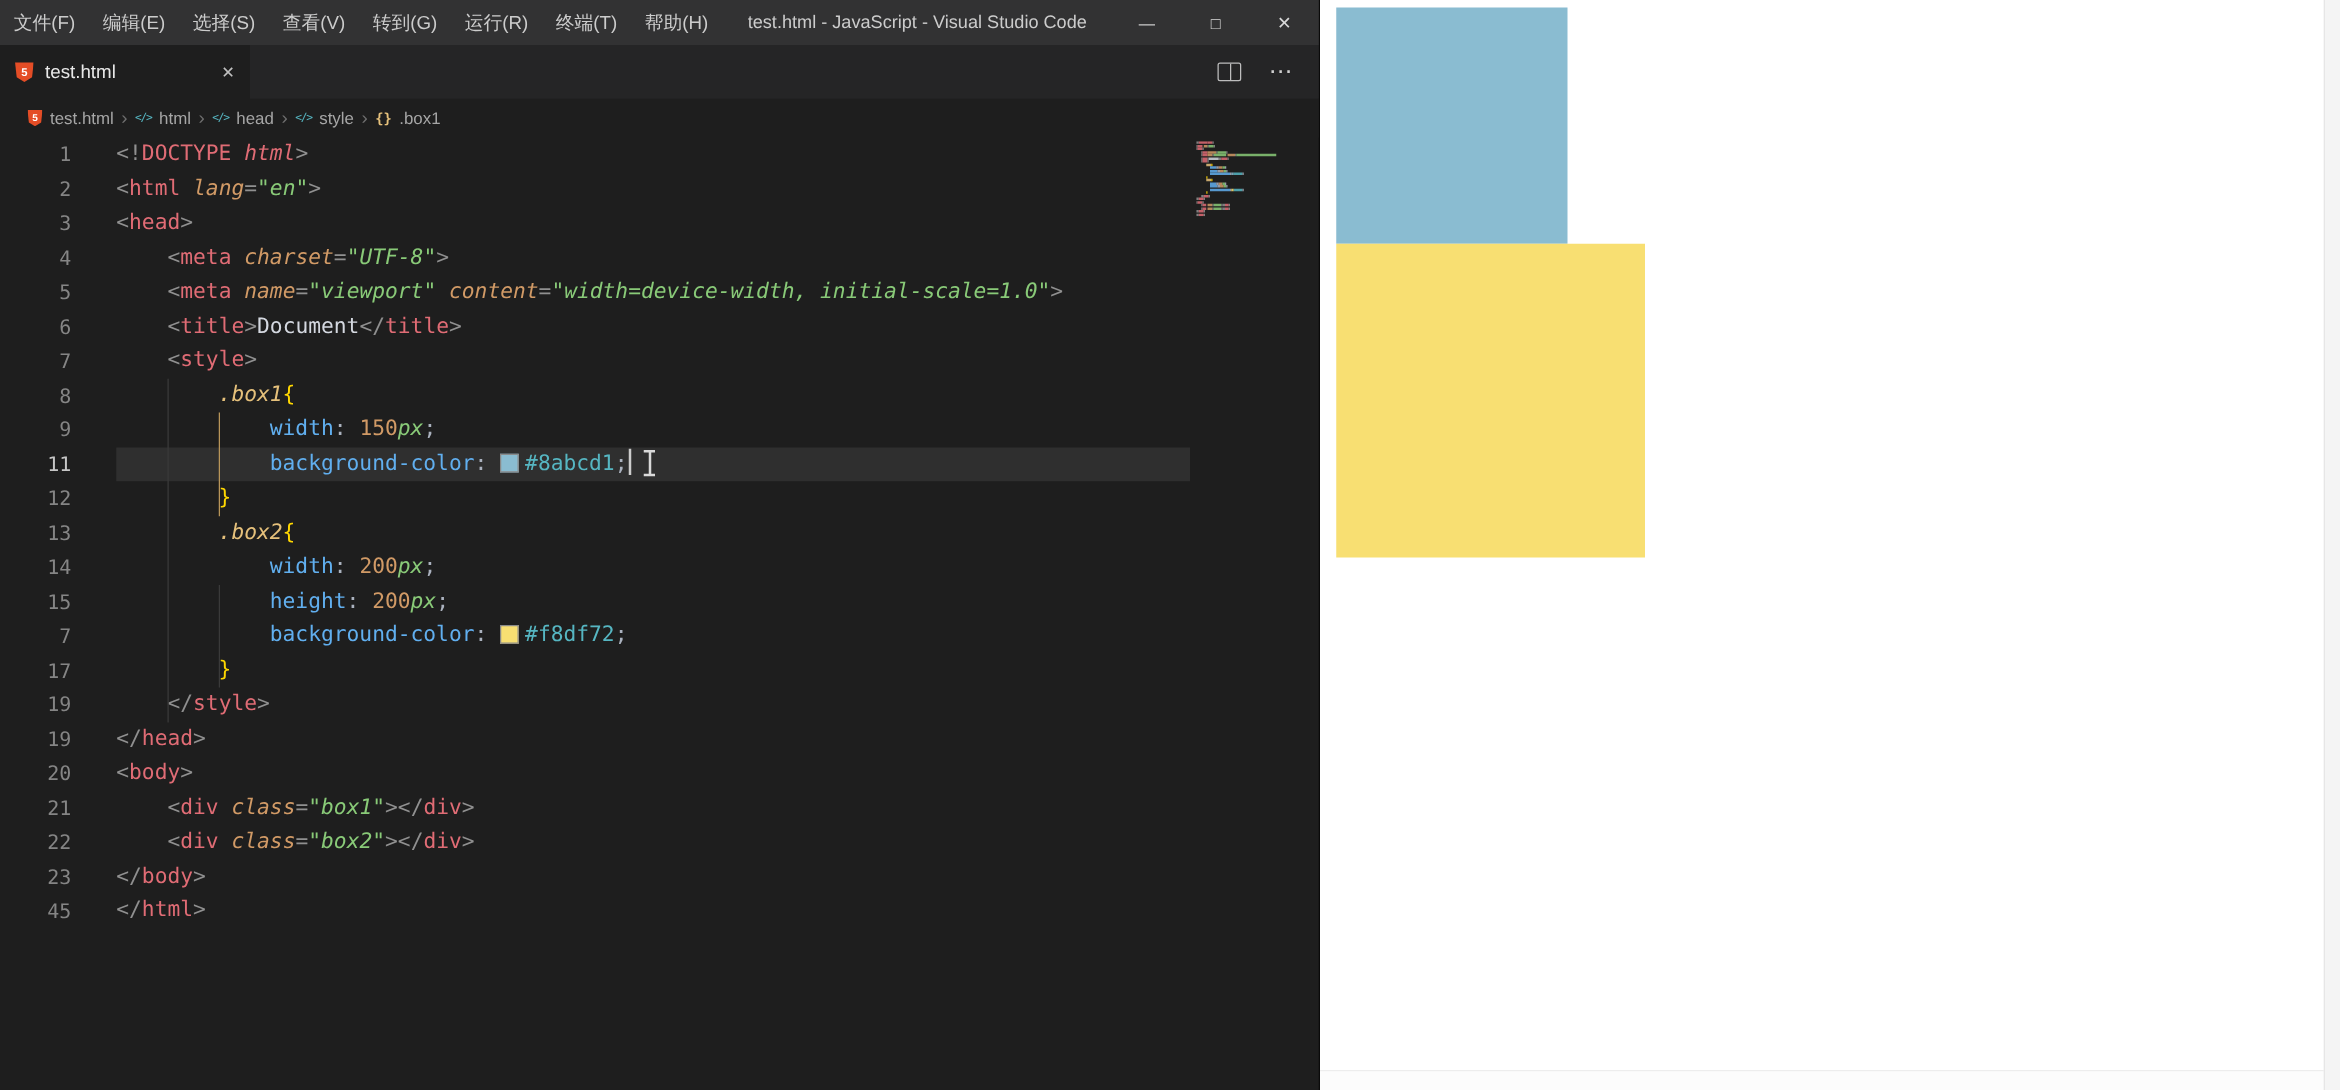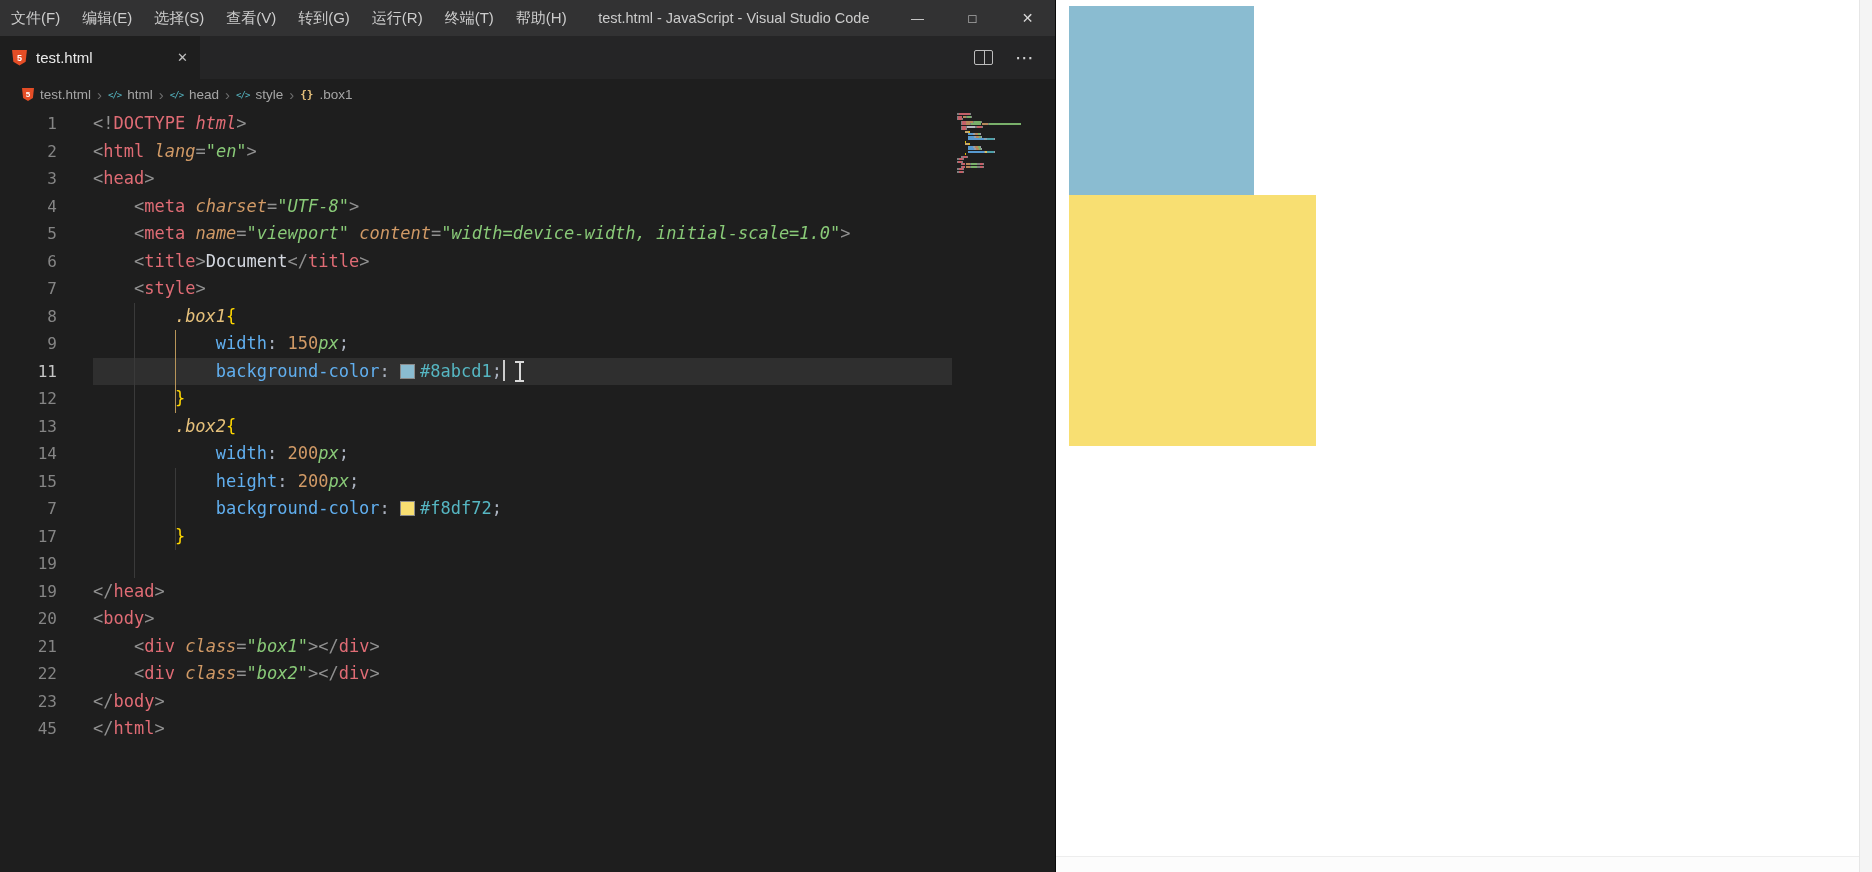--- a/index.html
+++ b/index.html
@@ -141,21 +141,21 @@
           <div class="code-line"><span class="ln">7</span><span class="code"><span>    </span><span style="color: rgb(144, 144, 144);">&lt;</span><span style="color: rgb(224, 108, 117);">style</span><span style="color: rgb(144, 144, 144);">&gt;</span></span></div>
           <div class="code-line"><span class="ln">8</span><span class="code"><span>        </span><span style="color: rgb(229, 192, 123); font-style: italic;">.box1</span><span style="color: rgb(255, 215, 0);">{</span></span></div>
           <div class="code-line"><span class="ln">9</span><span class="code"><span>            </span><span style="color: rgb(97, 175, 239);">width</span><span style="color: rgb(171, 178, 191);">: </span><span style="color: rgb(209, 154, 102);">150</span><span style="color: rgb(137, 202, 120); font-style: italic;">px</span><span style="color: rgb(171, 178, 191);">;</span></span></div>
           <div class="code-line current"><span class="ln">11</span><span class="code"><span>            </span><span style="color: rgb(97, 175, 239);">background-color</span><span style="color: rgb(171, 178, 191);">: </span><span class="swatch" style="background: rgb(138, 188, 209);"></span><span style="color: rgb(86, 182, 194);">#8abcd1</span><span style="color: rgb(171, 178, 191);">;</span><span class="caret"></span><span class="ibeam"></span></span></div>
           <div class="code-line"><span class="ln">12</span><span class="code"><span>        </span><span style="color: rgb(255, 215, 0);">}</span></span></div>
           <div class="code-line"><span class="ln">13</span><span class="code"><span>        </span><span style="color: rgb(229, 192, 123); font-style: italic;">.box2</span><span style="color: rgb(255, 215, 0);">{</span></span></div>
           <div class="code-line"><span class="ln">14</span><span class="code"><span>            </span><span style="color: rgb(97, 175, 239);">width</span><span style="color: rgb(171, 178, 191);">: </span><span style="color: rgb(209, 154, 102);">200</span><span style="color: rgb(137, 202, 120); font-style: italic;">px</span><span style="color: rgb(171, 178, 191);">;</span></span></div>
           <div class="code-line"><span class="ln">15</span><span class="code"><span>            </span><span style="color: rgb(97, 175, 239);">height</span><span style="color: rgb(171, 178, 191);">: </span><span style="color: rgb(209, 154, 102);">200</span><span style="color: rgb(137, 202, 120); font-style: italic;">px</span><span style="color: rgb(171, 178, 191);">;</span></span></div>
           <div class="code-line"><span class="ln">7</span><span class="code"><span>            </span><span style="color: rgb(97, 175, 239);">background-color</span><span style="color: rgb(171, 178, 191);">: </span><span class="swatch" style="background: rgb(248, 223, 114);"></span><span style="color: rgb(86, 182, 194);">#f8df72</span><span style="color: rgb(171, 178, 191);">;</span></span></div>
           <div class="code-line"><span class="ln">17</span><span class="code"><span>        </span><span style="color: rgb(255, 215, 0);">}</span></span></div>
-          <div class="code-line"><span class="ln">19</span></div>
+          <div class="code-line"><span class="ln">19</span><span class="code"><span>    </span><span style="color: rgb(144, 144, 144);">&lt;/</span><span style="color: rgb(224, 108, 117);">style</span><span style="color: rgb(144, 144, 144);">&gt;</span></span></div>
           <div class="code-line"><span class="ln">19</span><span class="code"><span style="color: rgb(144, 144, 144);">&lt;/</span><span style="color: rgb(224, 108, 117);">head</span><span style="color: rgb(144, 144, 144);">&gt;</span></span></div>
           <div class="code-line"><span class="ln">20</span><span class="code"><span style="color: rgb(144, 144, 144);">&lt;</span><span style="color: rgb(224, 108, 117);">body</span><span style="color: rgb(144, 144, 144);">&gt;</span></span></div>
           <div class="code-line"><span class="ln">21</span><span class="code"><span>    </span><span style="color: rgb(144, 144, 144);">&lt;</span><span style="color: rgb(224, 108, 117);">div</span><span> </span><span style="color: rgb(209, 154, 102); font-style: italic;">class</span><span style="color: rgb(144, 144, 144);">=</span><span style="color: rgb(137, 202, 120); font-style: italic;">"box1"</span><span style="color: rgb(144, 144, 144);">&gt;</span><span style="color: rgb(144, 144, 144);">&lt;/</span><span style="color: rgb(224, 108, 117);">div</span><span style="color: rgb(144, 144, 144);">&gt;</span></span></div>
           <div class="code-line"><span class="ln">22</span><span class="code"><span>    </span><span style="color: rgb(144, 144, 144);">&lt;</span><span style="color: rgb(224, 108, 117);">div</span><span> </span><span style="color: rgb(209, 154, 102); font-style: italic;">class</span><span style="color: rgb(144, 144, 144);">=</span><span style="color: rgb(137, 202, 120); font-style: italic;">"box2"</span><span style="color: rgb(144, 144, 144);">&gt;</span><span style="color: rgb(144, 144, 144);">&lt;/</span><span style="color: rgb(224, 108, 117);">div</span><span style="color: rgb(144, 144, 144);">&gt;</span></span></div>
           <div class="code-line"><span class="ln">23</span><span class="code"><span style="color: rgb(144, 144, 144);">&lt;/</span><span style="color: rgb(224, 108, 117);">body</span><span style="color: rgb(144, 144, 144);">&gt;</span></span></div>
           <div class="code-line"><span class="ln">45</span><span class="code"><span style="color: rgb(144, 144, 144);">&lt;/</span><span style="color: rgb(224, 108, 117);">html</span><span style="color: rgb(144, 144, 144);">&gt;</span></span></div>
         </div>
       <div class="minimap">
           <div class="mm-row">
             <i style="width: 1.9px; background: rgb(144, 144, 144);"></i>

